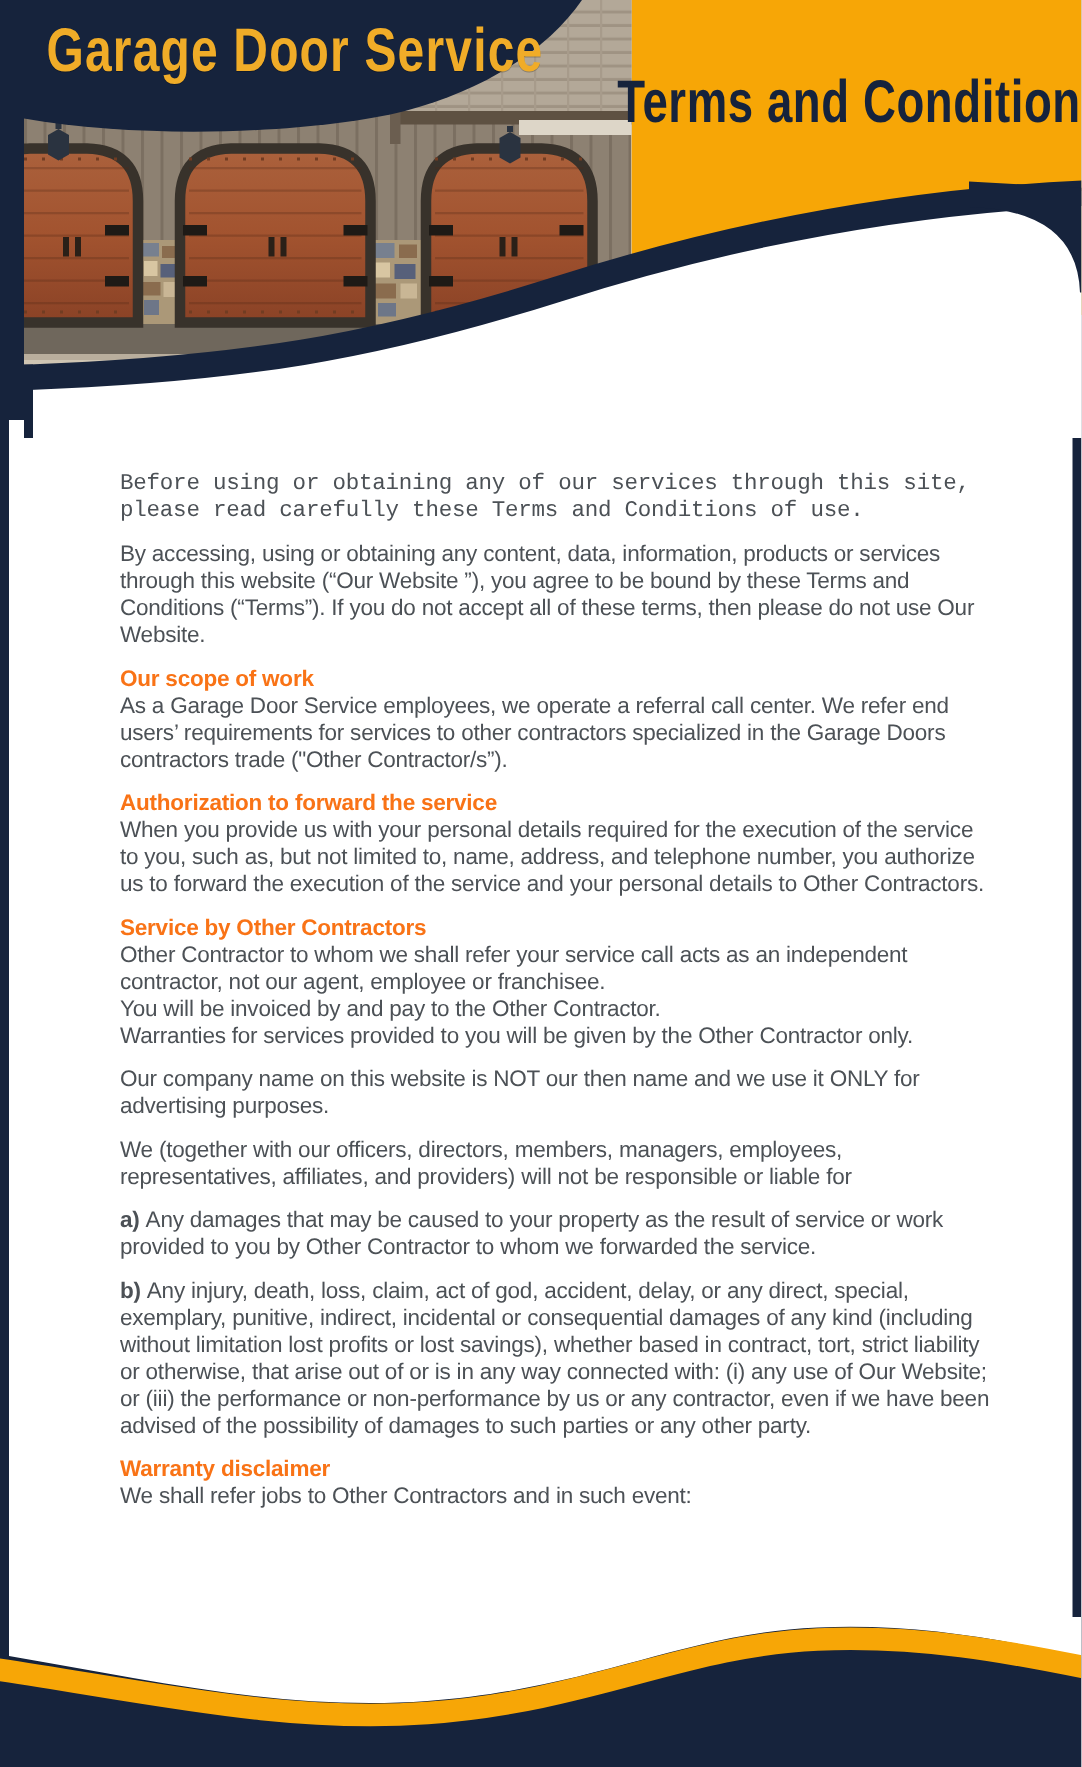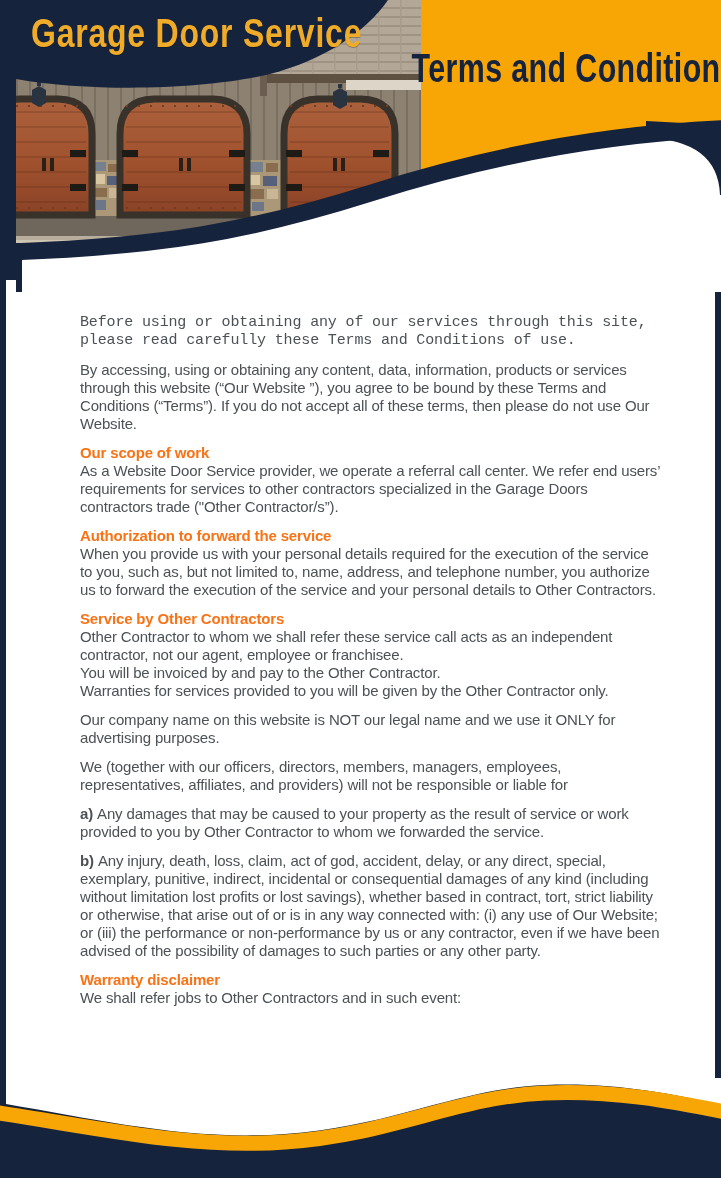--- a/index.html
+++ b/index.html
@@ -161,28 +161,28 @@
     </svg>
 
     <div class="logo">Garage Door Service</div>
     <div class="page-title">Terms and Condition</div>
   </div>
 
   <div class="terms">
       <div class="p">Before using or obtaining any of our services through this site, please read carefully these Terms and Conditions of use.</div>
       <div class="p">By accessing, using or obtaining any content, data, information, products or services through this website (“Our Website ”), you agree to be bound by these Terms and Conditions (“Terms”). If you do not accept all of these terms, then please do not use Our Website.</div>
       <div class="h">Our scope of work</div>
-      <div class="p">As a Website Door Service provider, we operate a referral call center. We refer end users’ requirements for services to other contractors specialized in the Garage Doors contractors trade ("Other Contractor/s”).</div>
+      <div class="p">As a Garage Door Service employees, we operate a referral call center. We refer end users’ requirements for services to other contractors specialized in the Garage Doors contractors trade ("Other Contractor/s”).</div>
       <div class="h">Authorization to forward the service</div>
       <div class="p">When you provide us with your personal details required for the execution of the service to you, such as, but not limited to, name, address, and telephone number, you authorize us to forward the execution of the service and your personal details to Other Contractors.</div>
       <div class="h">Service by Other Contractors</div>
-      <div class="p">Other Contractor to whom we shall refer these service call acts as an independent contractor, not our agent, employee or franchisee.
+      <div class="p">Other Contractor to whom we shall refer your service call acts as an independent contractor, not our agent, employee or franchisee.
 You will be invoiced by and pay to the Other Contractor.
 Warranties for services provided to you will be given by the Other Contractor only.</div>
-      <div class="p">Our company name on this website is NOT our legal name and we use it ONLY for advertising purposes.</div>
+      <div class="p">Our company name on this website is NOT our then name and we use it ONLY for advertising purposes.</div>
       <div class="p">We (together with our officers, directors, members, managers, employees, representatives, affiliates, and providers) will not be responsible or liable for</div>
       <div class="p"><b>a) </b>Any damages that may be caused to your property as the result of service or work provided to you by Other Contractor to whom we forwarded the service.</div>
       <div class="p"><b>b) </b>Any injury, death, loss, claim, act of god, accident, delay, or any direct, special, exemplary, punitive, indirect, incidental or consequential damages of any kind (including without limitation lost profits or lost savings), whether based in contract, tort, strict liability or otherwise, that arise out of or is in any way connected with: (i) any use of Our Website; or (iii) the performance or non-performance by us or any contractor, even if we have been advised of the possibility of damages to such parties or any other party.</div>
       <div class="h">Warranty disclaimer</div>
       <div class="p">We shall refer jobs to Other Contractors and in such event:</div>
     </div>
 
   <div class="footer">
     <svg width="721" height="100" viewBox="0 0 721 100" aria-hidden="true">
       <rect width="721" height="100" fill="#16233C"></rect>

